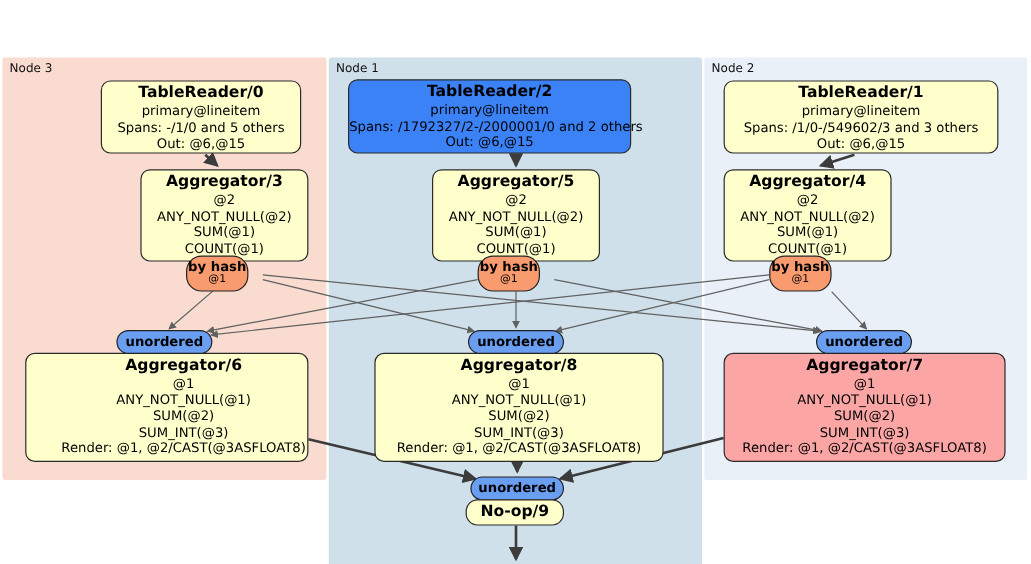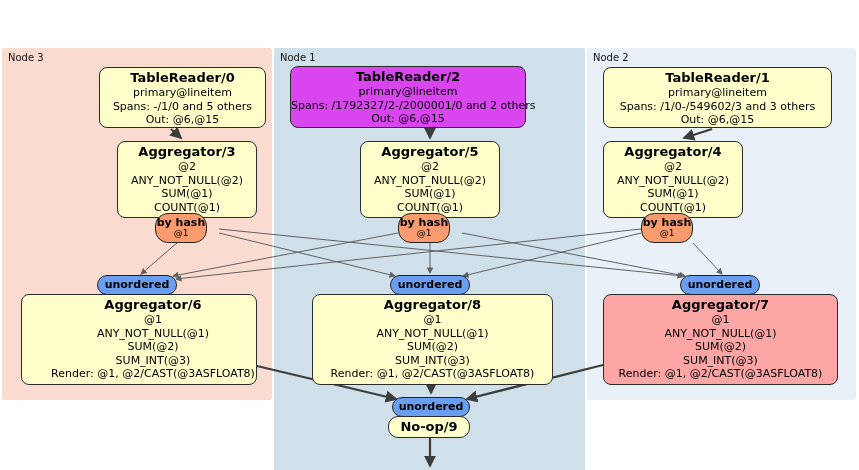--- a/index.html
+++ b/index.html
@@ -77,27 +77,27 @@
       <line x1="171" y1="84" x2="181" y2="93" marker-end="url(#arr-thick)"></line>
       <line x1="430" y1="84" x2="430" y2="93" marker-end="url(#arr-thick)"></line>
       <line x1="712" y1="84" x2="684" y2="93" marker-end="url(#arr-thick)"></line>
       <line x1="257" y1="321" x2="396" y2="354" marker-end="url(#arr-thick)"></line>
       <line x1="431" y1="341" x2="431" y2="348" marker-end="url(#arr-thick)"></line>
       <line x1="603" y1="320" x2="467" y2="354" marker-end="url(#arr-thick)"></line>
       <line x1="430" y1="393" x2="430" y2="421" marker-end="url(#arr-thick)"></line>
     </g>
   </svg>
 
-  <div class="box" style="left: 99px; top: 22px; width: 167px; height: 61px; background: rgb(255, 255, 204);">
+  <div class="box" style="left: 84px; top: 22px; width: 167px; height: 61px; background: rgb(255, 255, 204);">
     <div class="title">TableReader/0</div>
     <div class="line">primary@lineitem</div>
     <div class="line">Spans: -/1/0 and 5 others</div>
     <div class="line">Out: @6,@15</div>
   </div>
-  <div class="box" style="left: 290px; top: 21px; width: 236px; height: 62px; background: #d946ef;">
+  <div class="box" style="left: 290px; top: 21px; width: 236px; height: 62px; background: #3b82f6;">
     <div class="title">TableReader/2</div>
     <div class="line">primary@lineitem</div>
     <div class="line">Spans: /1792327/2-/2000001/0 and 2 others</div>
     <div class="line">Out: @6,@15</div>
   </div>
   <div class="box" style="left: 603px; top: 22px; width: 229px; height: 61px; background: rgb(255, 255, 204);">
     <div class="title">TableReader/1</div>
     <div class="line">primary@lineitem</div>
     <div class="line">Spans: /1/0-/549602/3 and 3 others</div>
     <div class="line">Out: @6,@15</div>

